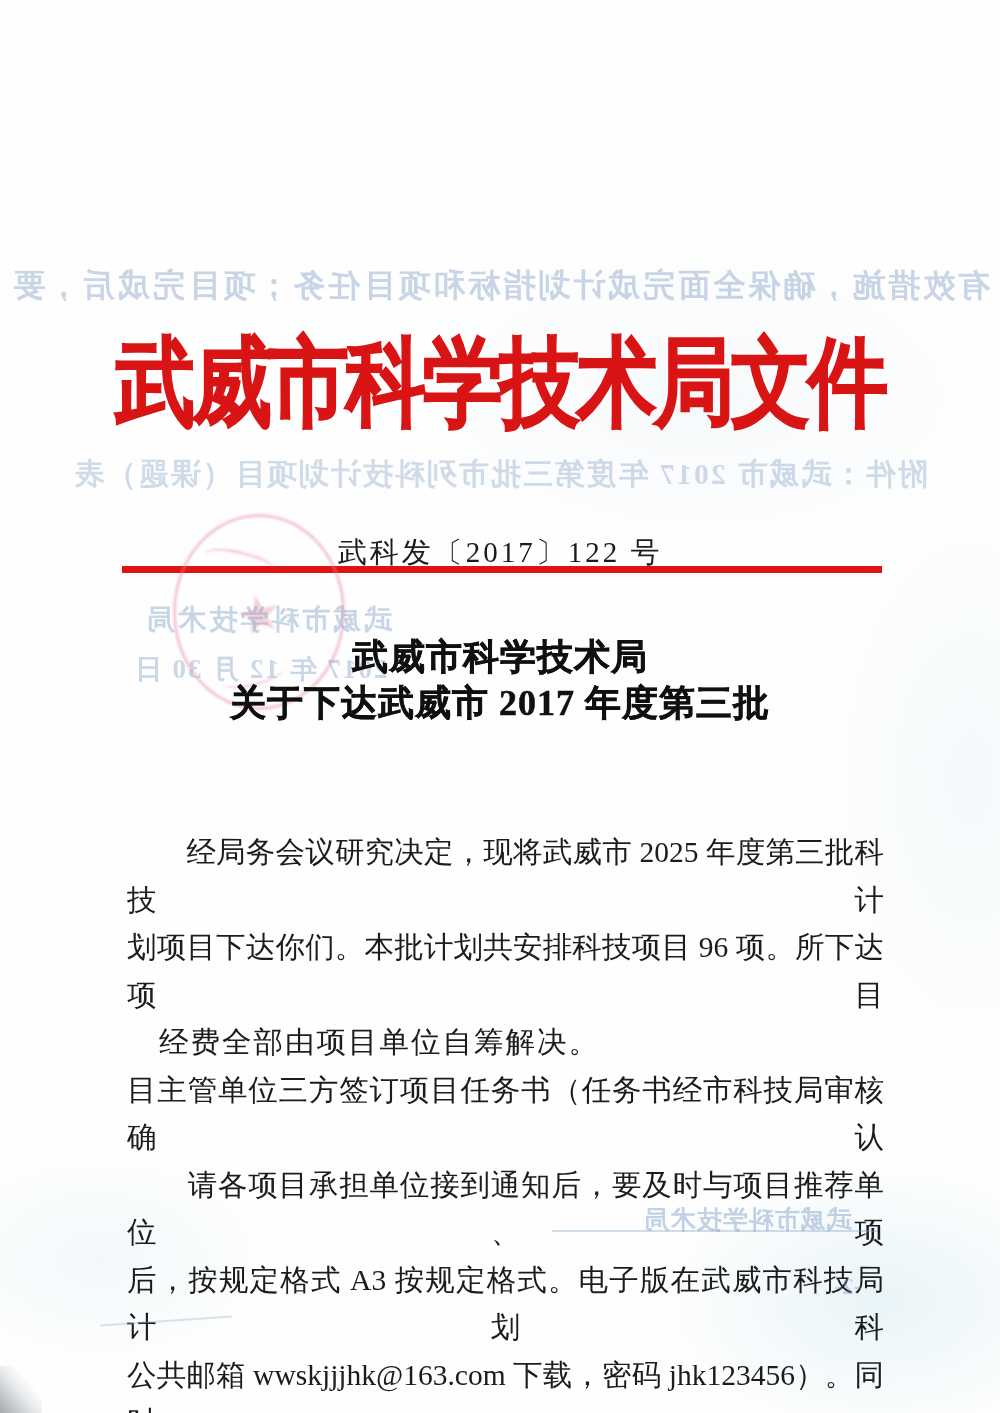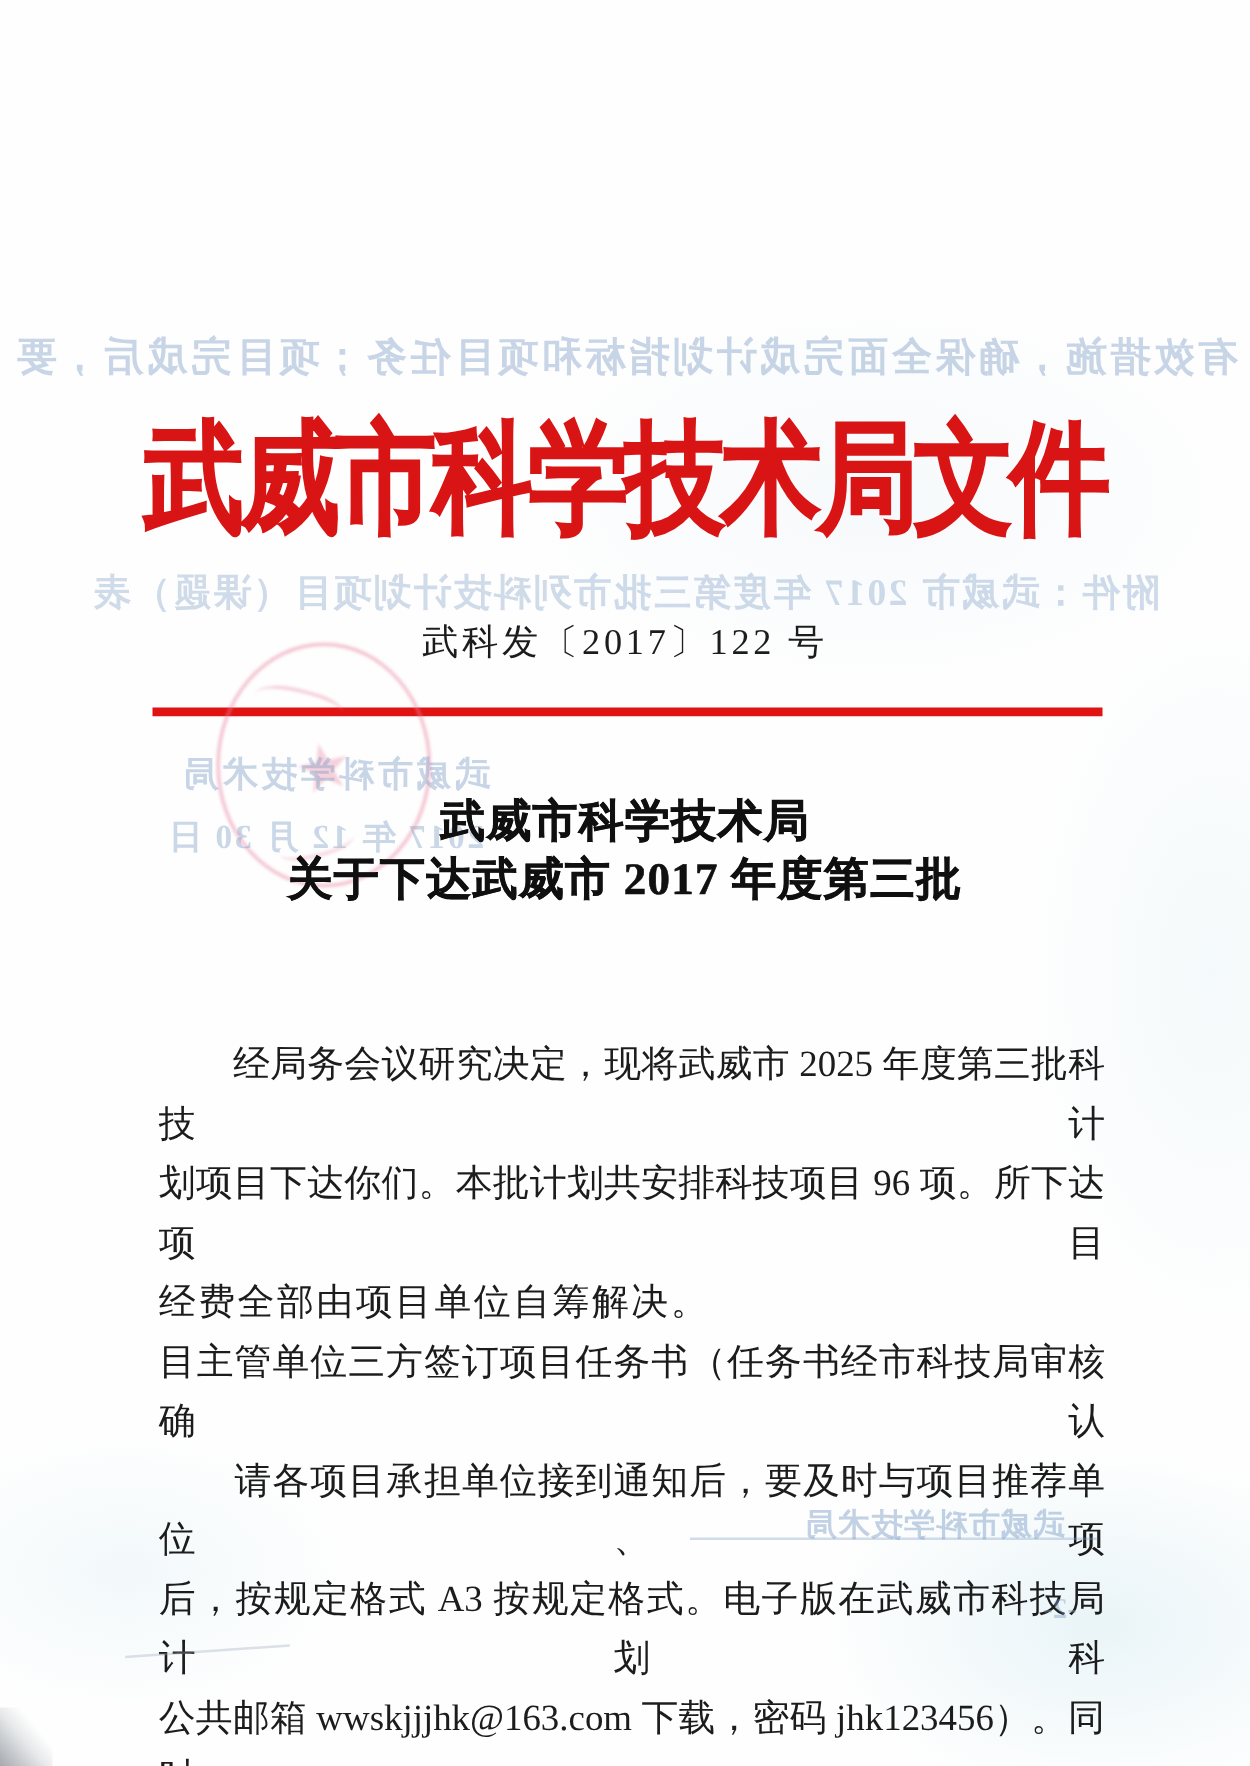--- a/index.html
+++ b/index.html
@@ -32,21 +32,21 @@
 
   
   .banner {
     position:absolute; top:318px; left:0; width:100%;
     text-align:center; white-space:nowrap;
     font-size:80px; font-weight:bold; letter-spacing:-3px;
     color:var(--header-red); -webkit-text-stroke:1.2px currentColor;
     transform:scaleY(1.22); transform-origin:50% 0;
   }
   .doc-number {
-    position:absolute; top:494px; left:0; width:100%; text-align:center;
+    position:absolute; top:533px; left:0; width:100%; text-align:center;
     font-size:29px; letter-spacing:3px; color:var(--text-black);
   }
   .red-rule {
     position:absolute; top:566px; left:122px; width:760px; height:7px;
     background:var(--rule-red);
   }
 
   
   .seal {
     position:absolute; left:173px; top:514px; width:172px; height:196px;
@@ -79,21 +79,21 @@
     -webkit-text-stroke:.5px currentColor;
   }
 
   
   .body-text { position:absolute; top:829px; left:127px; width:757px; color:var(--text-black); }
   .body-line {
     font-size:29.5px; line-height:47.5px;
     text-align:justify; text-align-last:justify;
   }
   .salutation { text-align:left; text-align-last:left; letter-spacing:2px; }
-  .para1 .body-line:last-child { text-align-last:left; letter-spacing:2px; }
+  .para1 .body-line:last-child { text-align-last:left; letter-spacing:2px;margin-left:32px; }
 
   
   .scratch {
     position:absolute; top:1320px; left:100px; width:132px; height:2px;
     background:rgba(150,165,185,.32); transform:rotate(-4deg);
   }
   .corner-shadow {
     position:absolute; left:0; top:1366px; width:42px; height:47px;
     background:linear-gradient(50deg, rgba(105,112,120,.6), rgba(160,168,175,.25) 45%, transparent 68%);
   }

